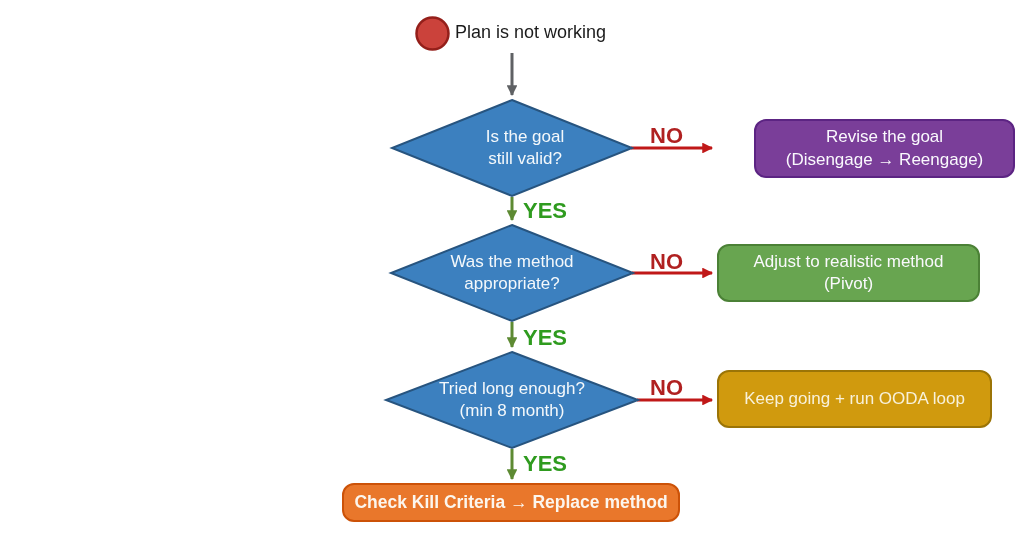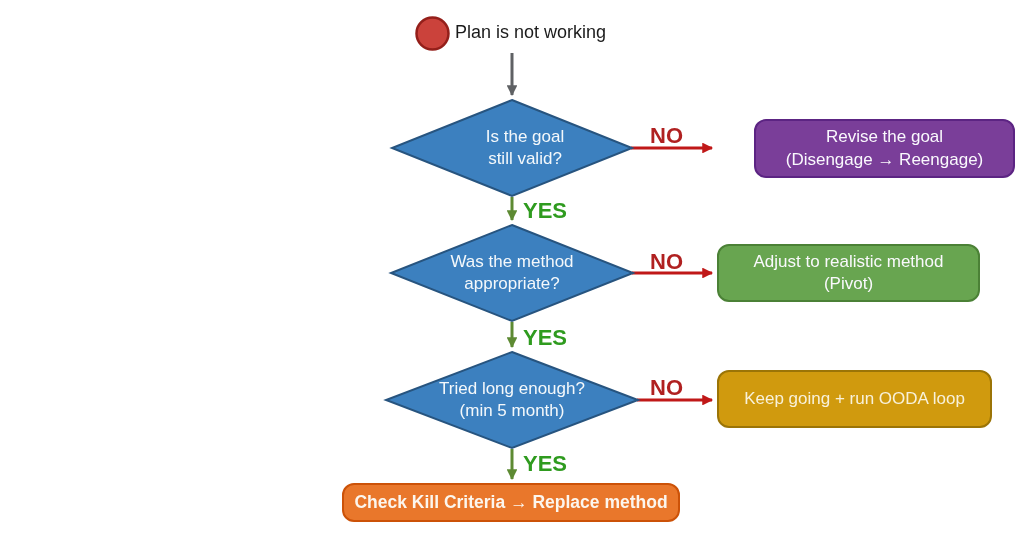--- a/index.html
+++ b/index.html
@@ -158,21 +158,21 @@
   </div>
   <div class="edge-label no-label n2">NO</div>
   <div class="edge-label yes-label y2">YES</div>
   <div class="action-box box-green">
     <div>Adjust to realistic method</div>
     <div>(Pivot)</div>
   </div>
 
   <div class="diamond-label d3">
     <div>Tried long enough?</div>
-    <div>(min 5 month)</div>
+    <div>(min 8 month)</div>
   </div>
   <div class="edge-label no-label n3">NO</div>
   <div class="edge-label yes-label y3">YES</div>
   <div class="action-box box-gold">
     <div>Keep going + run OODA loop</div>
   </div>
 
   <div class="action-box box-orange">
     <div>Check Kill Criteria → Replace method</div>
   </div>

